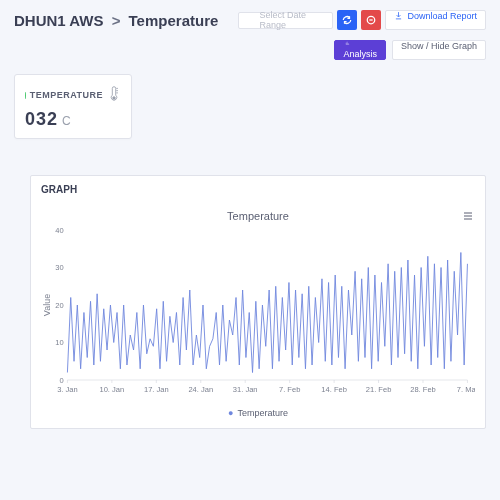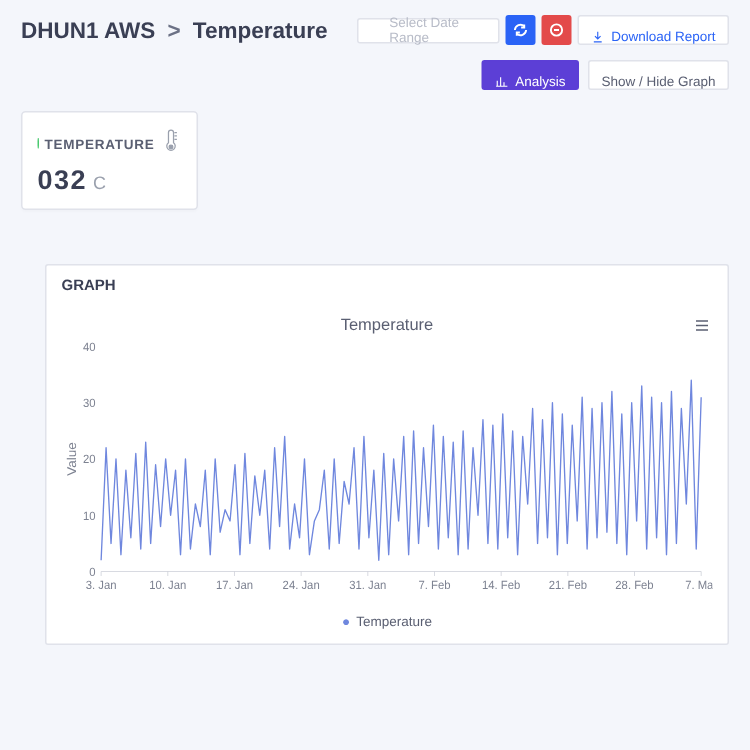--- a/index.html
+++ b/index.html
@@ -37,26 +37,26 @@
     padding:0 20px;display:flex;align-items:center;
   }
   .iconbtn{
     width:20px;height:20px;display:flex;align-items:center;justify-content:center;
     border-radius:2px;font-size:10px;color:#fff;cursor:pointer;
   }
   .iconbtn.blue{background:var(--blue);}
   .iconbtn.red{background:var(--red);}
   .btn{
     height:20px;padding:0 8px;border-radius:2px;font-size:9px;
-    display:flex;align-items:flex-end;gap:4px;cursor:pointer;
+    display:flex;align-items:flex-start;gap:4px;cursor:pointer;
     border:1px solid var(--border);background:#fff;color:var(--blue);
   }
   .btn svg{width:9px;height:9px;}
   .controls2{display:flex;justify-content:flex-end;gap:6px;padding:4px 14px 8px 14px;}
-  .btn.purple{background:var(--purple);border-color:var(--purple);color:#fff;}
+  .btn.purple{background:var(--purple);border-color:var(--purple);color:#fff;flex-direction:column;}
   .btn.outline{background:#fff;color:#5a5f72;}
 
   
   .card{
     margin:6px 14px;width:118px;background:#fff;border:1px solid var(--border);
     border-radius:3px;padding:10px 10px 8px 10px;
     box-shadow:0 1px 2px rgba(0,0,0,0.02);
     display:flex;flex-direction:column;gap:2px;
   }
   .card-head{display:flex;align-items:center;gap:4px;}

